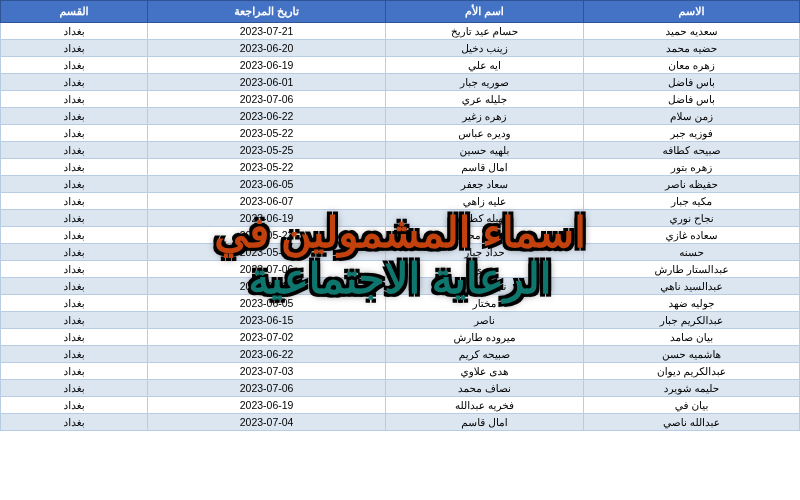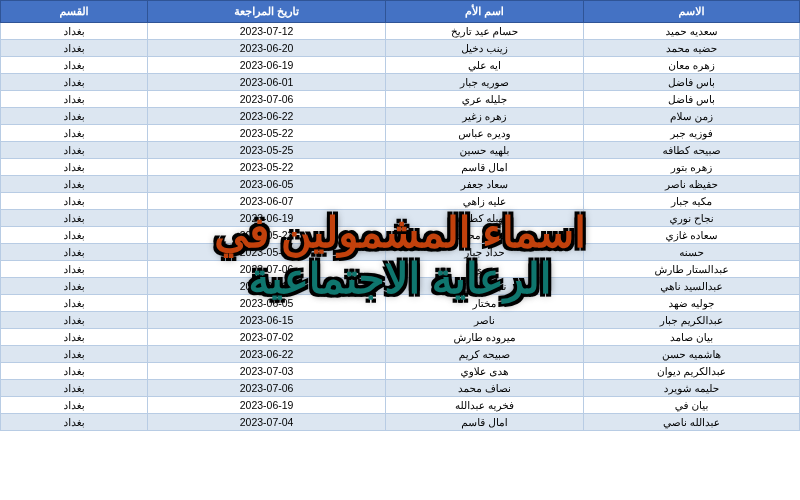--- a/index.html
+++ b/index.html
@@ -103,21 +103,21 @@
           <th>الاسم</th>
           <th>اسم الأم</th>
           <th>تاريخ المراجعة</th>
           <th>القسم</th>
         </tr>
       </thead>
       <tbody id="table-body">
       <tr>
       <td>سعديه حميد</td>
       <td>حسام عيد تاريخ</td>
-      <td>2023-07-12</td>
+      <td>2023-07-21</td>
       <td>بغداد</td>
     </tr>
           <tr>
       <td>حضيه محمد</td>
       <td>زينب دخيل</td>
       <td>2023-06-20</td>
       <td>بغداد</td>
     </tr>
           <tr>
       <td>زهره معان</td>

